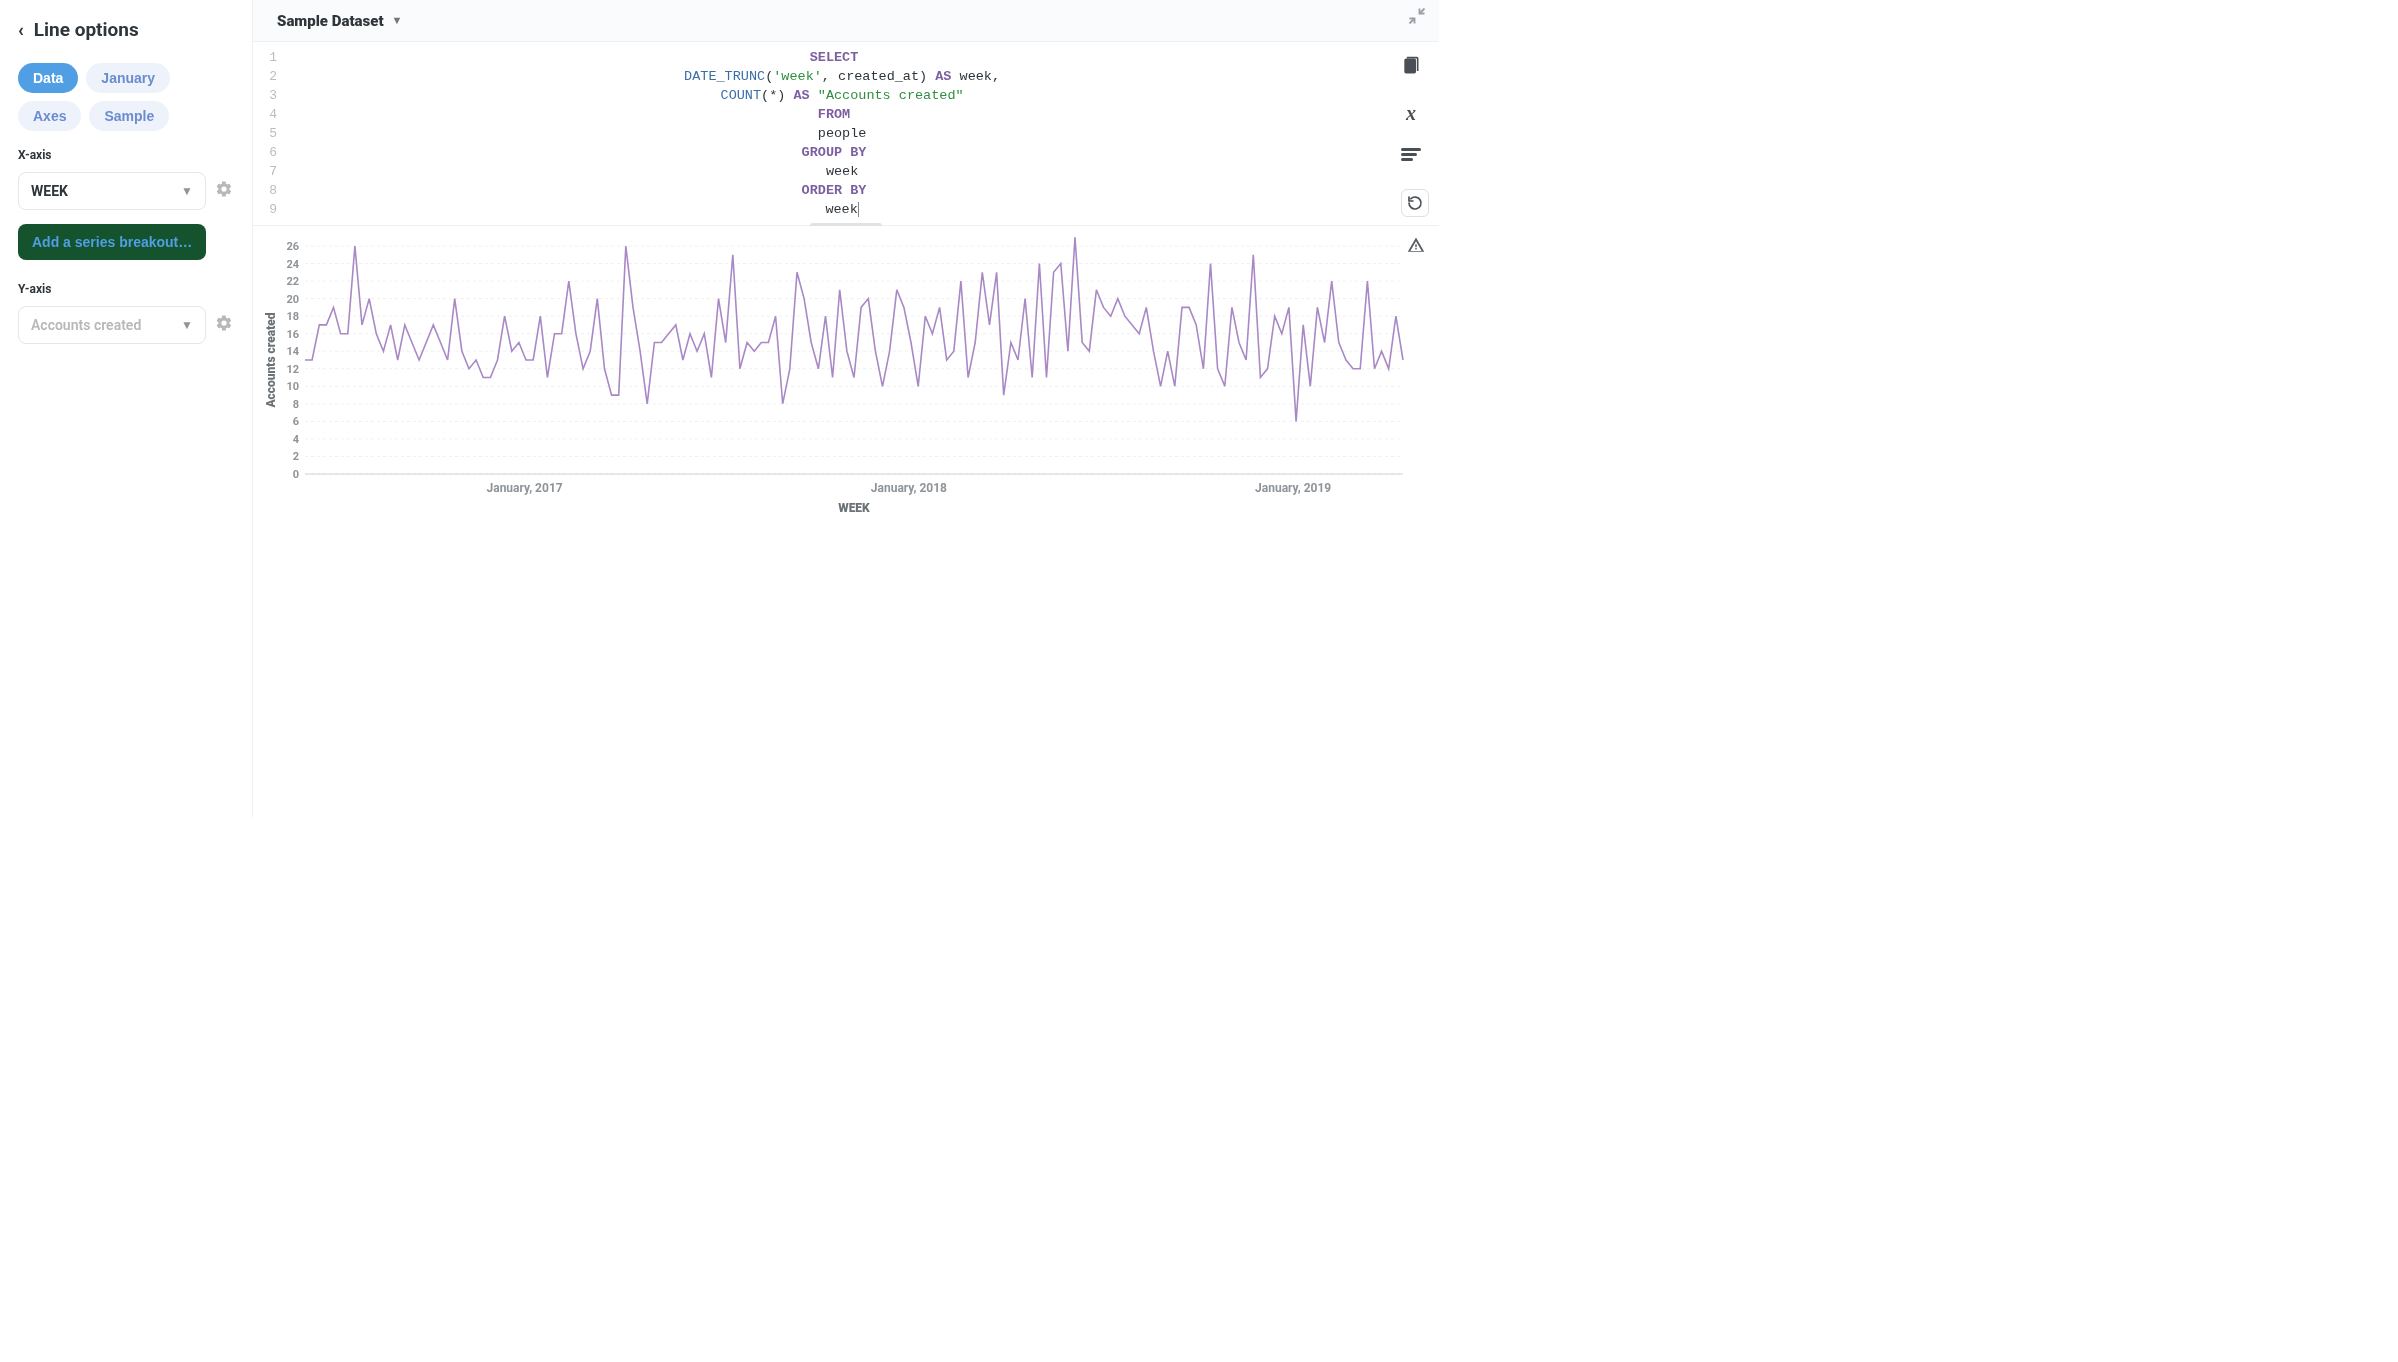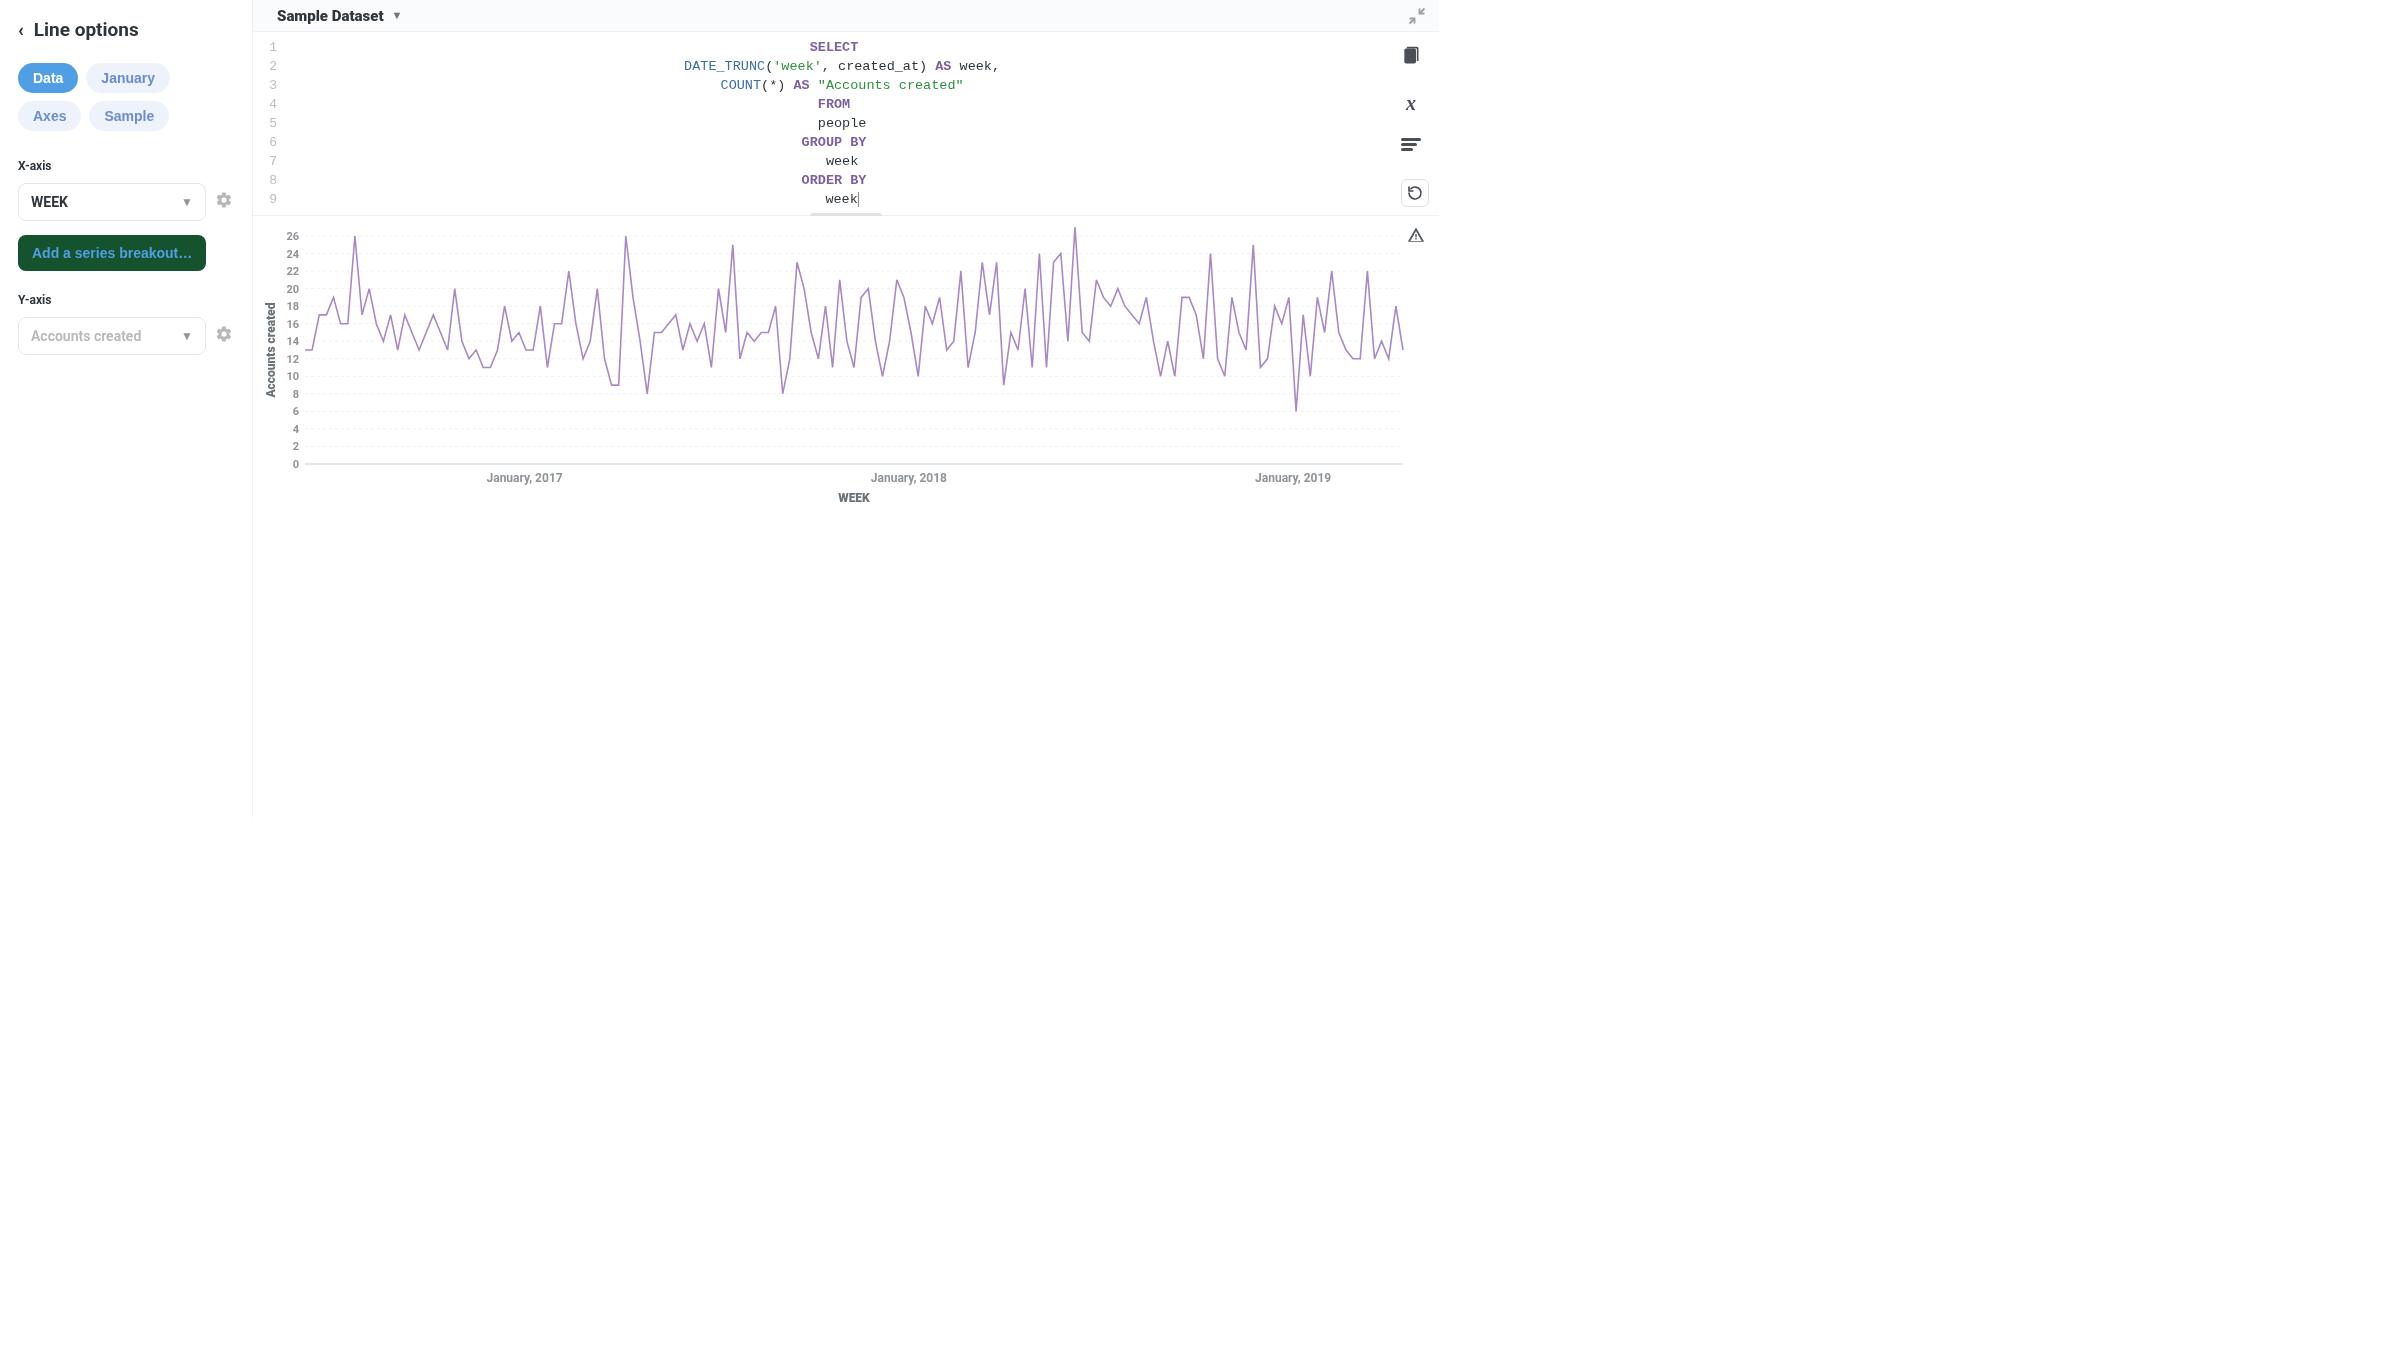--- a/index.html
+++ b/index.html
@@ -28,21 +28,21 @@
     font-size: 18px;
     font-weight: 900;
     color: #2e353b;
     cursor: pointer;
   }
   .sidebar-title {
     font-size: 19px;
     font-weight: 700;
     color: #2e353b;
   }
-  .tab-row { display: flex; gap: 8px; margin-bottom: 28px; flex-wrap: wrap;}
+  .tab-row { display: flex; gap: 8px; margin-bottom: 17px; flex-wrap: wrap;}
   .tab-pill {
     border: none;
     border-radius: 999px;
     padding: 7px 15px;
     font-size: 14px;
     font-weight: 700;
     cursor: pointer;
     background: #edf2fb;
     color: #6b8ccf;
   }
@@ -95,21 +95,21 @@
   }
 
   .main {
     flex: 1;
     display: flex;
     flex-direction: column;
     position: relative;
     background: #fafbfc;
   }
   .main-header {
-    height: 32px;
+    height: 42px;
     display: flex;
     align-items: center;
     padding: 7px 24px;
     border-bottom: 1px solid #eef0f1;
     position: relative;
   }
   .dataset-picker {
     display: flex;
     align-items: center;
     gap: 8px;

